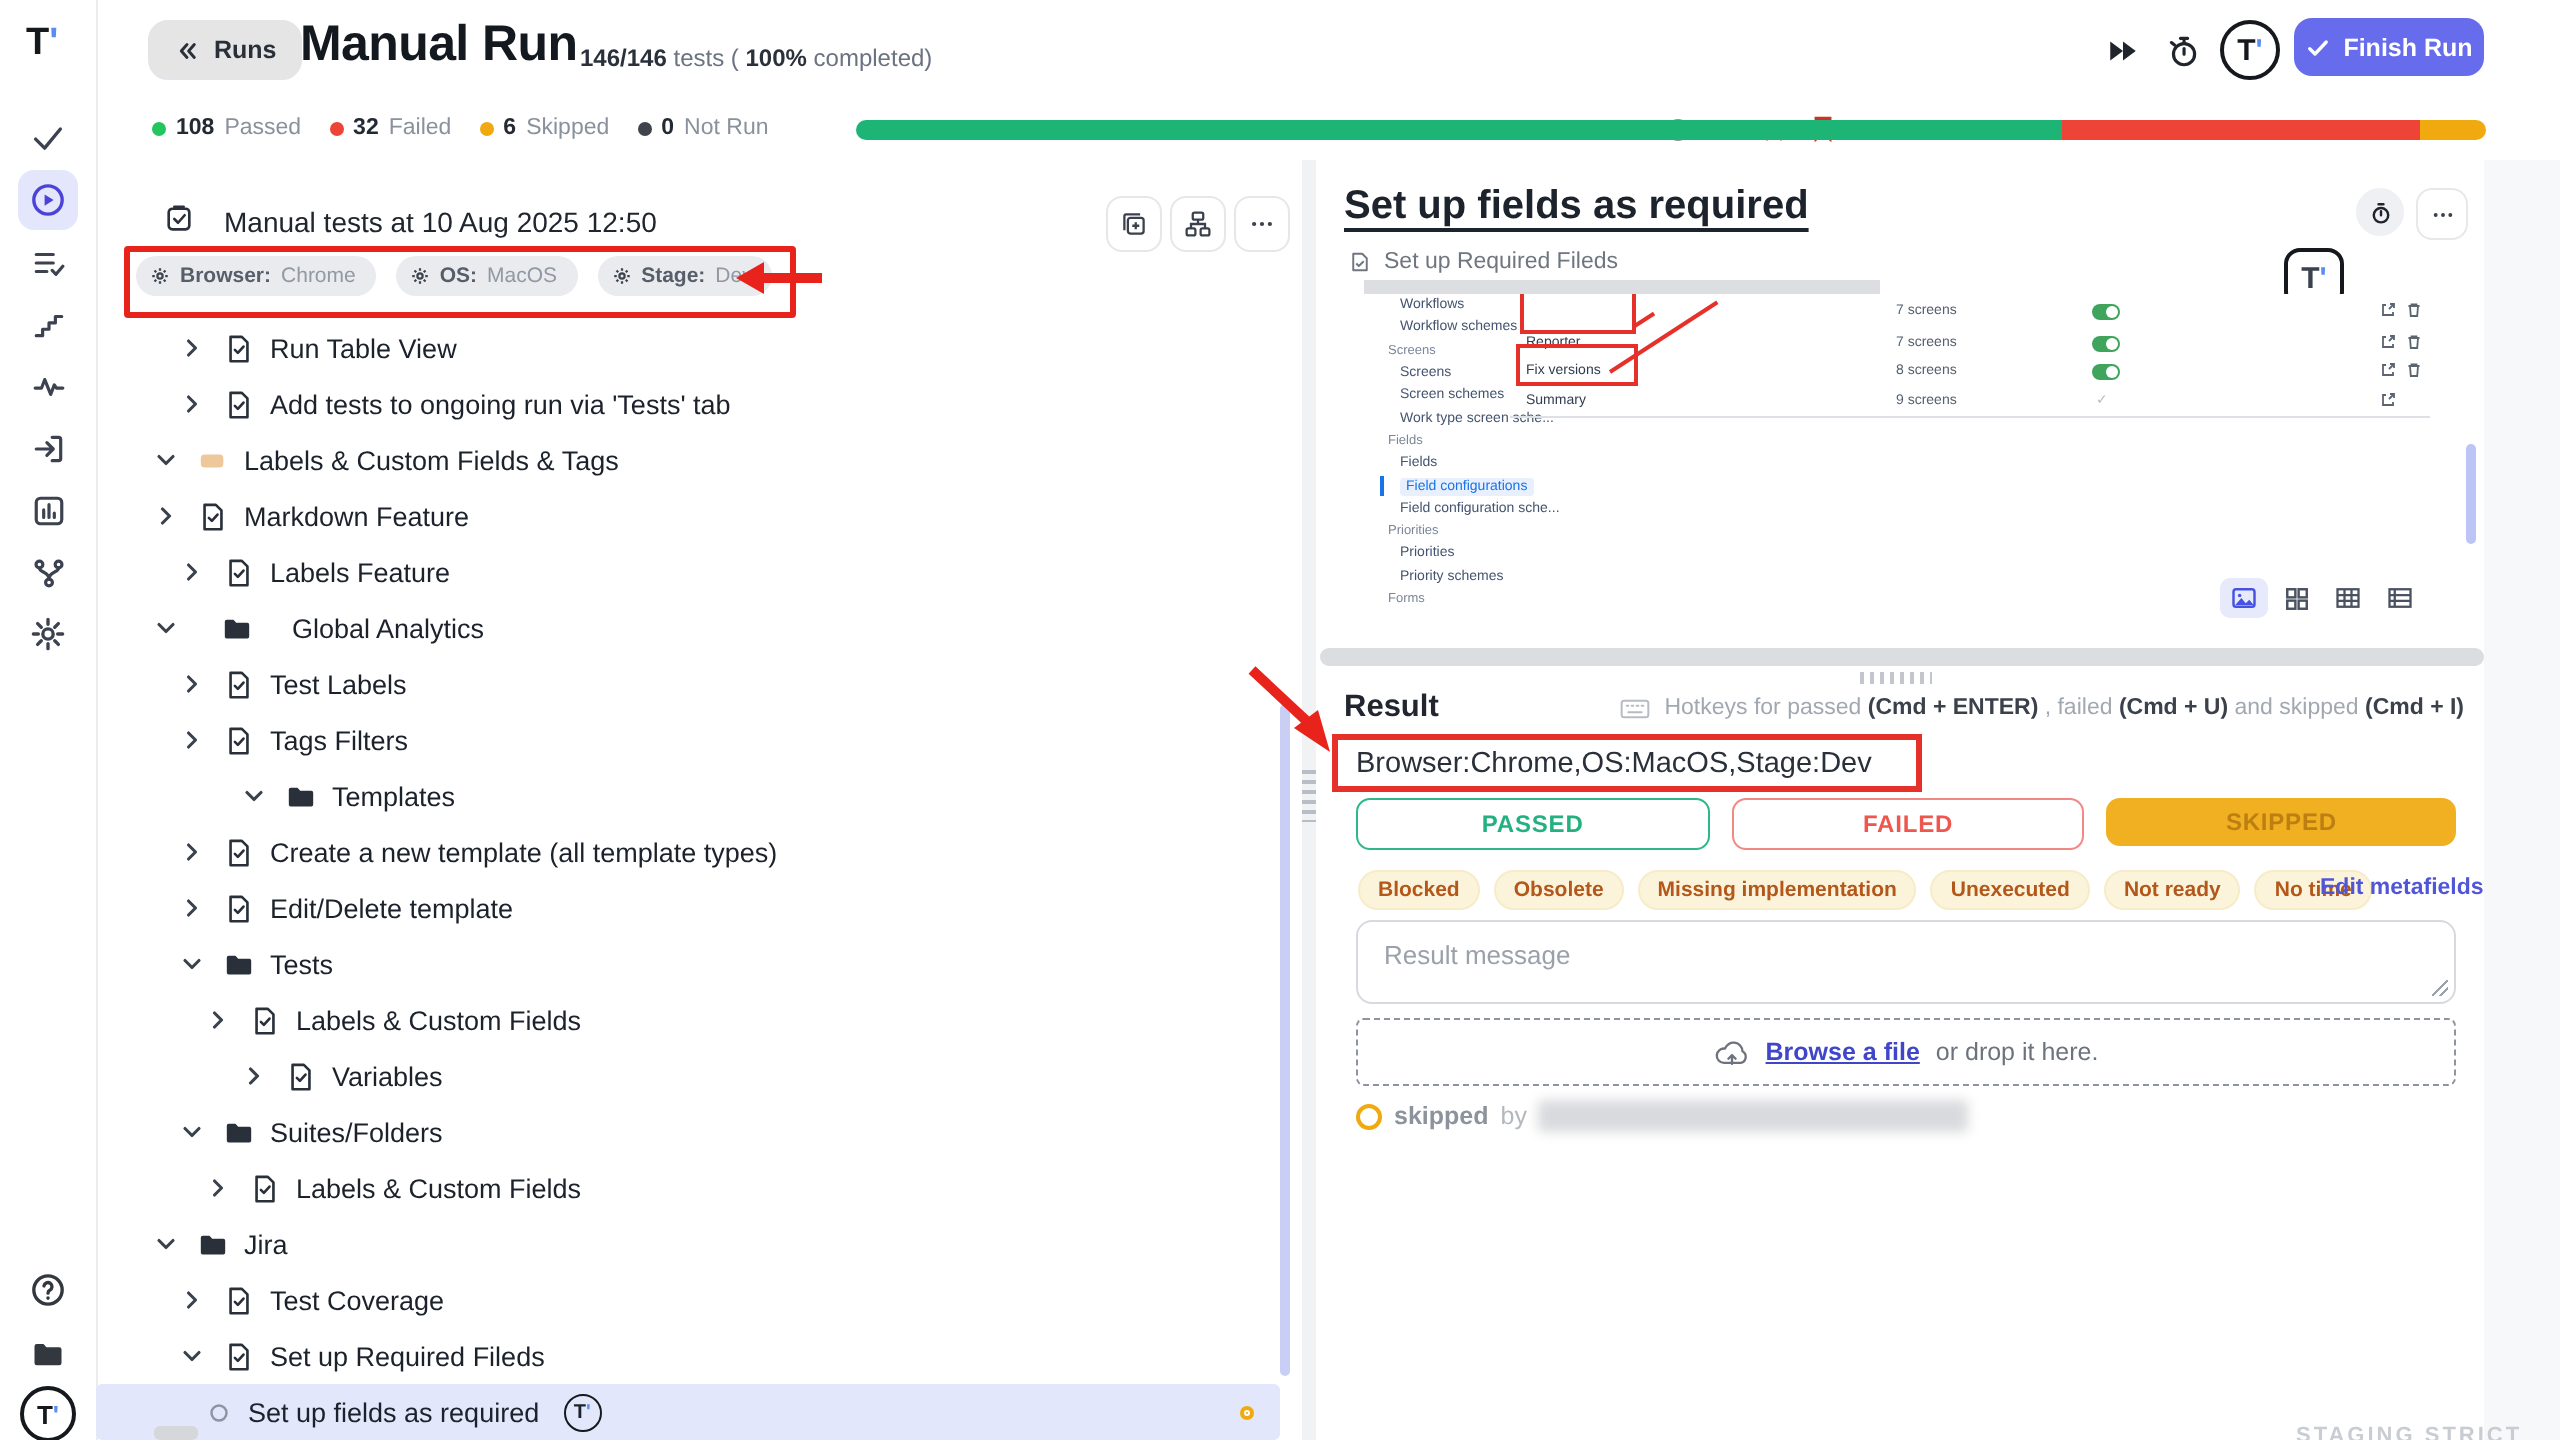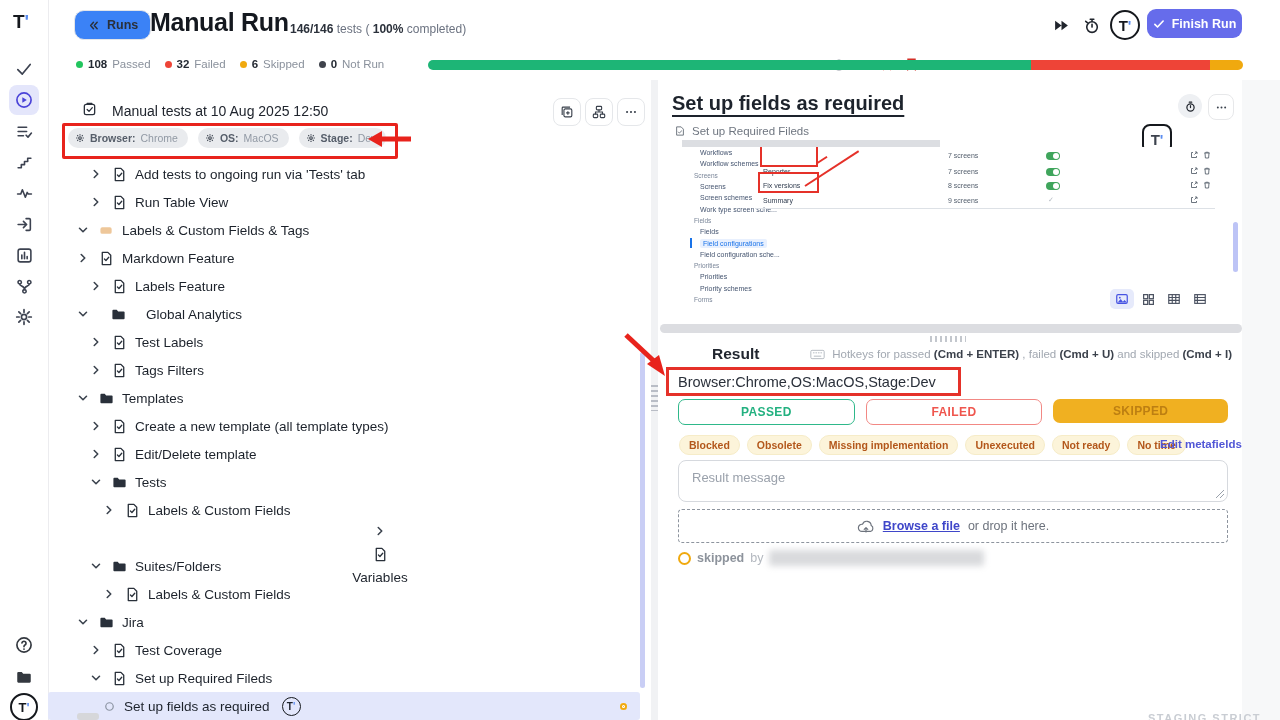--- a/index.html
+++ b/index.html
@@ -8,21 +8,21 @@
   .abs{position:absolute;}
   .ic{display:inline-flex;align-items:center;justify-content:center;}
   svg{display:block;}
   
   #rail{left:0;top:0;width:48px;height:720px;border-right:1px solid #ececef;background:#fff;}
   .rail-btn{position:absolute;left:9px;width:30px;height:30px;border-radius:8px;color:#3c4250;
             display:flex;align-items:center;justify-content:center;cursor:pointer;}
   .rail-btn.active{background:#e4e6fb;color:#4a43d8;}
   
   .back-btn{left:74px;top:10px;height:28px;padding:0 12px;border:1px solid #e3e5e9;border-radius:10px;
-            background:#3b82f6;display:inline-flex;align-items:center;gap:7px;font-size:12.5px;font-weight:700;color:#2a3039;}
+            background:#e5e5e5;display:inline-flex;align-items:center;gap:7px;font-size:12.5px;font-weight:700;color:#2a3039;}
   #run-title{left:150px;top:8px;font-size:25px;font-weight:800;letter-spacing:-0.3px;color:#14181f;}
   #run-sub{left:290px;top:22px;font-size:12px;color:#6b7280;}
   #run-sub b{color:#2b313b;}
   .hdr-ic{top:14px;width:22px;height:22px;color:#20252d;}
   .avatar{border:2px solid #15181d;border-radius:50%;background:#fff;display:flex;align-items:center;justify-content:center;
           font-weight:800;color:#15181d;position:relative;}
   .avatar .tq{color:#5b8df0;font-weight:800;}
   .finish-btn{left:1147px;top:9px;width:95px;height:29px;background:#666ceb;border-radius:9px;color:#fff;
               display:flex;align-items:center;justify-content:center;gap:7px;font-size:12.5px;font-weight:700;}
   
@@ -71,21 +71,21 @@
   .toggle:after{content:"";position:absolute;right:1px;top:1px;width:6px;height:6px;border-radius:50%;background:#fff;}
   .mini-ic{position:absolute;color:#5b6570;}
   .vmode{position:absolute;width:24px;height:20px;border-radius:5px;display:flex;align-items:center;justify-content:center;color:#4a5160;}
   .vmode.active{background:#e6eafb;color:#4653e2;}
   .redbox{position:absolute;border:2px solid #e53129;}
   #v-scroll{left:1233px;top:222px;width:5px;height:50px;background:#bdc4f6;border-radius:3px;}
   #topband{left:682px;top:140px;width:258px;height:7px;background:#dcdee2;}
   #hbar{left:660px;top:324px;width:582px;height:9px;background:#dcddе1;background:#dcdde1;border-radius:5px;}
   #hgrip{left:930px;top:336px;width:36px;height:6px;background:repeating-linear-gradient(90deg,#c3c7cd 0 2px,transparent 2px 5px);}
   
-  #res-title{left:672px;top:345px;font-size:15.5px;font-weight:800;color:#21262f;margin-left:40px;}
+  #res-title{left:672px;top:345px;font-size:15.5px;font-weight:800;color:#21262f;}
   #hotkeys{left:820px;top:348px;width:412px;display:flex;justify-content:flex-end;align-items:center;gap:4px;
            font-size:11.5px;color:#a2a8b1;white-space:nowrap;}
   #hotkeys .k{color:#3b414b;font-weight:700;}
   #env-box{left:666px;top:367px;width:271px;height:23px;border:3px solid #e53129;background:#fff;
            display:flex;align-items:center;padding:0 9px;font-size:14.5px;color:#2a303a;}
   #st-btns{left:678px;top:399px;width:550px;display:flex;gap:11px;}
   .stbtn{flex:1;height:24px;border-radius:7px;display:flex;align-items:center;justify-content:center;
          font-size:12px;font-weight:700;letter-spacing:0.4px;background:#fff;}
   .stbtn.passed{border:1.5px solid #2eb88a;color:#23b180;}
   .stbtn.failed{border:1.5px solid #f28884;color:#ef564e;}
@@ -335,38 +335,38 @@
           </svg>
         </span>
         <span class="ticon ic">
           <svg width="15" height="15" viewBox="0 0 16 16">
             <g fill="none" stroke="currentColor" stroke-width="1.4" stroke-linejoin="round">
               <path d="M3.5 1.5h6l3 3v10h-9z"></path>
               <path d="M5.8 8.5l1.6 1.6 3-3.4" stroke-linecap="round"></path>
             </g>
           </svg>
         </span>
+        <span>Run Table View</span>
+      </div>
+      <div class="trow" style="padding-left: 41px;">
+        <span class="chev ic">
+          <svg width="14" height="14" viewBox="0 0 16 16">
+            <path d="M6 4l4 4-4 4" fill="none" stroke="currentColor" stroke-width="1.8" stroke-linecap="round" stroke-linejoin="round"></path>
+          </svg>
+        </span>
+        <span class="ticon ic">
+          <svg width="15" height="15" viewBox="0 0 16 16">
+            <g fill="none" stroke="currentColor" stroke-width="1.4" stroke-linejoin="round">
+              <path d="M3.5 1.5h6l3 3v10h-9z"></path>
+              <path d="M5.8 8.5l1.6 1.6 3-3.4" stroke-linecap="round"></path>
+            </g>
+          </svg>
+        </span>
         <span>Add tests to ongoing run via 'Tests' tab</span>
       </div>
-      <div class="trow" style="padding-left: 41px;">
-        <span class="chev ic">
-          <svg width="14" height="14" viewBox="0 0 16 16">
-            <path d="M6 4l4 4-4 4" fill="none" stroke="currentColor" stroke-width="1.8" stroke-linecap="round" stroke-linejoin="round"></path>
-          </svg>
-        </span>
-        <span class="ticon ic">
-          <svg width="15" height="15" viewBox="0 0 16 16">
-            <g fill="none" stroke="currentColor" stroke-width="1.4" stroke-linejoin="round">
-              <path d="M3.5 1.5h6l3 3v10h-9z"></path>
-              <path d="M5.8 8.5l1.6 1.6 3-3.4" stroke-linecap="round"></path>
-            </g>
-          </svg>
-        </span>
-        <span>Run Table View</span>
-      </div>
       <div class="trow" style="padding-left: 28px;">
         <span class="chev ic">
           <svg width="14" height="14" viewBox="0 0 16 16">
             <path d="M4 6l4 4 4-4" fill="none" stroke="currentColor" stroke-width="1.8" stroke-linecap="round" stroke-linejoin="round"></path>
           </svg>
         </span>
         <span class="ticon ic">
           <svg width="15" height="15" viewBox="0 0 16 16">
             <rect x="1.5" y="4.5" width="12" height="7" rx="2" fill="#eec79a"></rect>
           </svg>
@@ -443,21 +443,21 @@
         <span class="ticon ic">
           <svg width="15" height="15" viewBox="0 0 16 16">
             <g fill="none" stroke="currentColor" stroke-width="1.4" stroke-linejoin="round">
               <path d="M3.5 1.5h6l3 3v10h-9z"></path>
               <path d="M5.8 8.5l1.6 1.6 3-3.4" stroke-linecap="round"></path>
             </g>
           </svg>
         </span>
         <span>Tags Filters</span>
       </div>
-      <div class="trow" style="padding-left: 28px;">
+      <div class="trow" style="padding-left: 28px; margin-left: 44px;">
         <span class="chev ic">
           <svg width="14" height="14" viewBox="0 0 16 16">
             <path d="M4 6l4 4 4-4" fill="none" stroke="currentColor" stroke-width="1.8" stroke-linecap="round" stroke-linejoin="round"></path>
           </svg>
         </span>
         <span class="ticon ic">
           <svg width="15" height="15" viewBox="0 0 16 16">
             <path d="M1.5 4a1 1 0 0 1 1-1h3.6l1.5 1.7h5.9a1 1 0 0 1 1 1V12a1 1 0 0 1-1 1h-11a1 1 0 0 1-1-1z" fill="currentColor"></path>
           </svg>
         </span>
@@ -517,21 +517,21 @@
         <span class="ticon ic">
           <svg width="15" height="15" viewBox="0 0 16 16">
             <g fill="none" stroke="currentColor" stroke-width="1.4" stroke-linejoin="round">
               <path d="M3.5 1.5h6l3 3v10h-9z"></path>
               <path d="M5.8 8.5l1.6 1.6 3-3.4" stroke-linecap="round"></path>
             </g>
           </svg>
         </span>
         <span>Labels &amp; Custom Fields</span>
       </div>
-      <div class="trow" style="padding-left: 72px; flex-direction: column;">
+      <div class="trow" style="padding-left: 72px;">
         <span class="chev ic">
           <svg width="14" height="14" viewBox="0 0 16 16">
             <path d="M6 4l4 4-4 4" fill="none" stroke="currentColor" stroke-width="1.8" stroke-linecap="round" stroke-linejoin="round"></path>
           </svg>
         </span>
         <span class="ticon ic">
           <svg width="15" height="15" viewBox="0 0 16 16">
             <g fill="none" stroke="currentColor" stroke-width="1.4" stroke-linejoin="round">
               <path d="M3.5 1.5h6l3 3v10h-9z"></path>
               <path d="M5.8 8.5l1.6 1.6 3-3.4" stroke-linecap="round"></path>

